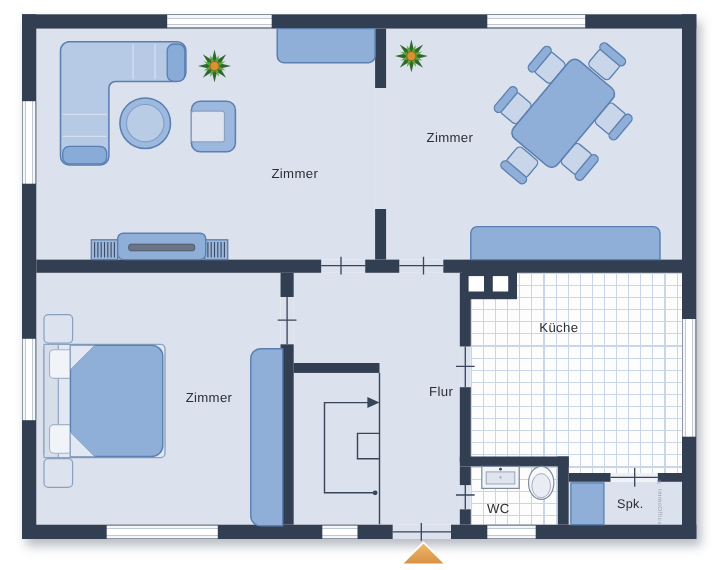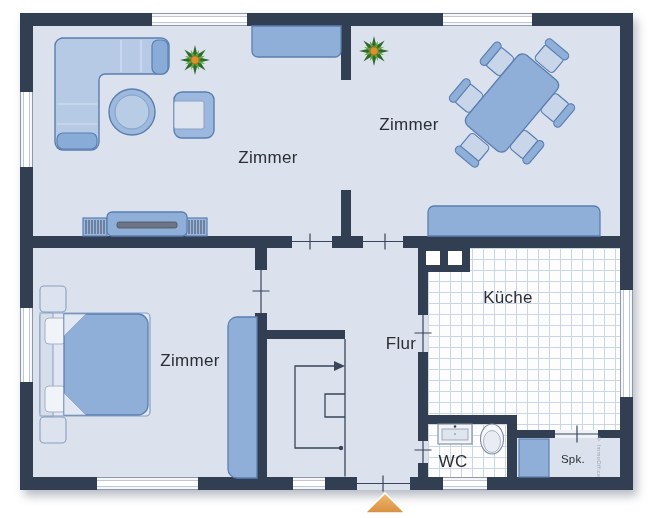--- a/index.html
+++ b/index.html
@@ -12,21 +12,21 @@
   .tiles{background-image:
       repeating-linear-gradient(to bottom,#c9d6e6 0 1px,transparent 1px 11px),
       repeating-linear-gradient(to right,#c9d6e6 0 1px,transparent 1px 11px);
       background-color:#fdfdfe;}
   .wall{background:#323e52;}
   .chimney-hole{background:#ffffff;}
   .win-h{height:13px;background:linear-gradient(to bottom,#8f99a6 0 1px,#f4f6f9 1px 3px,
          #c0c8d3 3px 4px,#ffffff 4px 9px,#c0c8d3 9px 10px,#f4f6f9 10px 12px,#8f99a6 12px 13px);}
   .win-v{width:13px;background:linear-gradient(to right,#8f99a6 0 1px,#f4f6f9 1px 3px,
          #c0c8d3 3px 4px,#ffffff 4px 9px,#c0c8d3 9px 10px,#f4f6f9 10px 12px,#8f99a6 12px 13px);}
-  .room-label{position:absolute;transform:translate(-50%,-50%);font-size:17px;
+  .room-label{position:absolute;transform:translate(-50%,-50%);font-size:12px;
          color:#2b2e33;white-space:nowrap;letter-spacing:.3px;}
   .room-label.small{font-size:11.5px;}
   .watermark{position:absolute;font-size:16px;color:#2e3949;letter-spacing:.2px;}
   .side-watermark{position:absolute;writing-mode:vertical-rl;font-size:5.5px;color:#9aa3b3;
          letter-spacing:.5px;}
   svg{position:absolute;left:0;top:0;}
 </style>
 </head>
 <body>
 
@@ -208,20 +208,20 @@
       <path d="M555,434 H598 M577,425.5 V442.5"></path>
       <path d="M357,483.5 H410 M383,475.5 V491.5"></path>
     </g>
 
     <polygon points="385,493 365,513 405,513" fill="url(#gOr)" stroke="#ffffff" stroke-width="1.5"></polygon>
   </svg>
 
   <div class="room-label" style="left:268px;top:158px;">Zimmer</div>
   <div class="room-label" style="left:409px;top:125px;">Zimmer</div>
   <div class="room-label" style="left:190px;top:361px;">Zimmer</div>
-  <div class="room-label" style="left:389px;top:344px;padding-left:24px;">Flur</div>
+  <div class="room-label" style="left:389px;top:356px;padding-left:24px;">Flur</div>
   <div class="room-label" style="left:508px;top:298px;">Küche</div>
   <div class="room-label" style="left:453px;top:462px;">WC</div>
   <div class="room-label small" style="left:573px;top:459px;">Spk.</div>
 
   <div class="side-watermark" style="left:596px;top:436px;height:46px;">© ImmoOffice</div>
 
 </div>
 
 </body></html>

